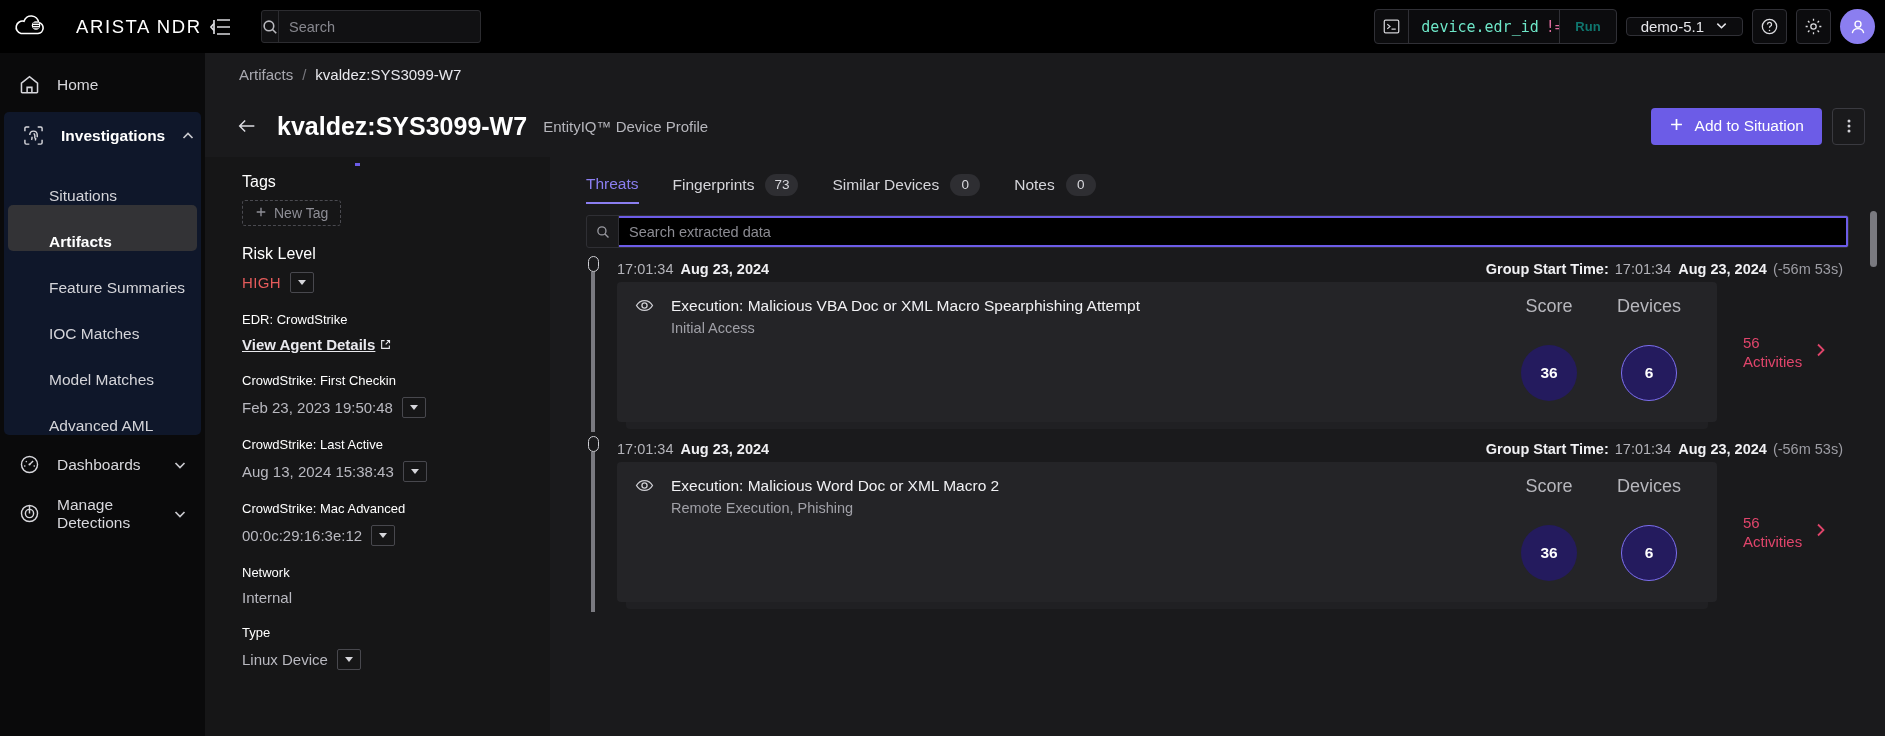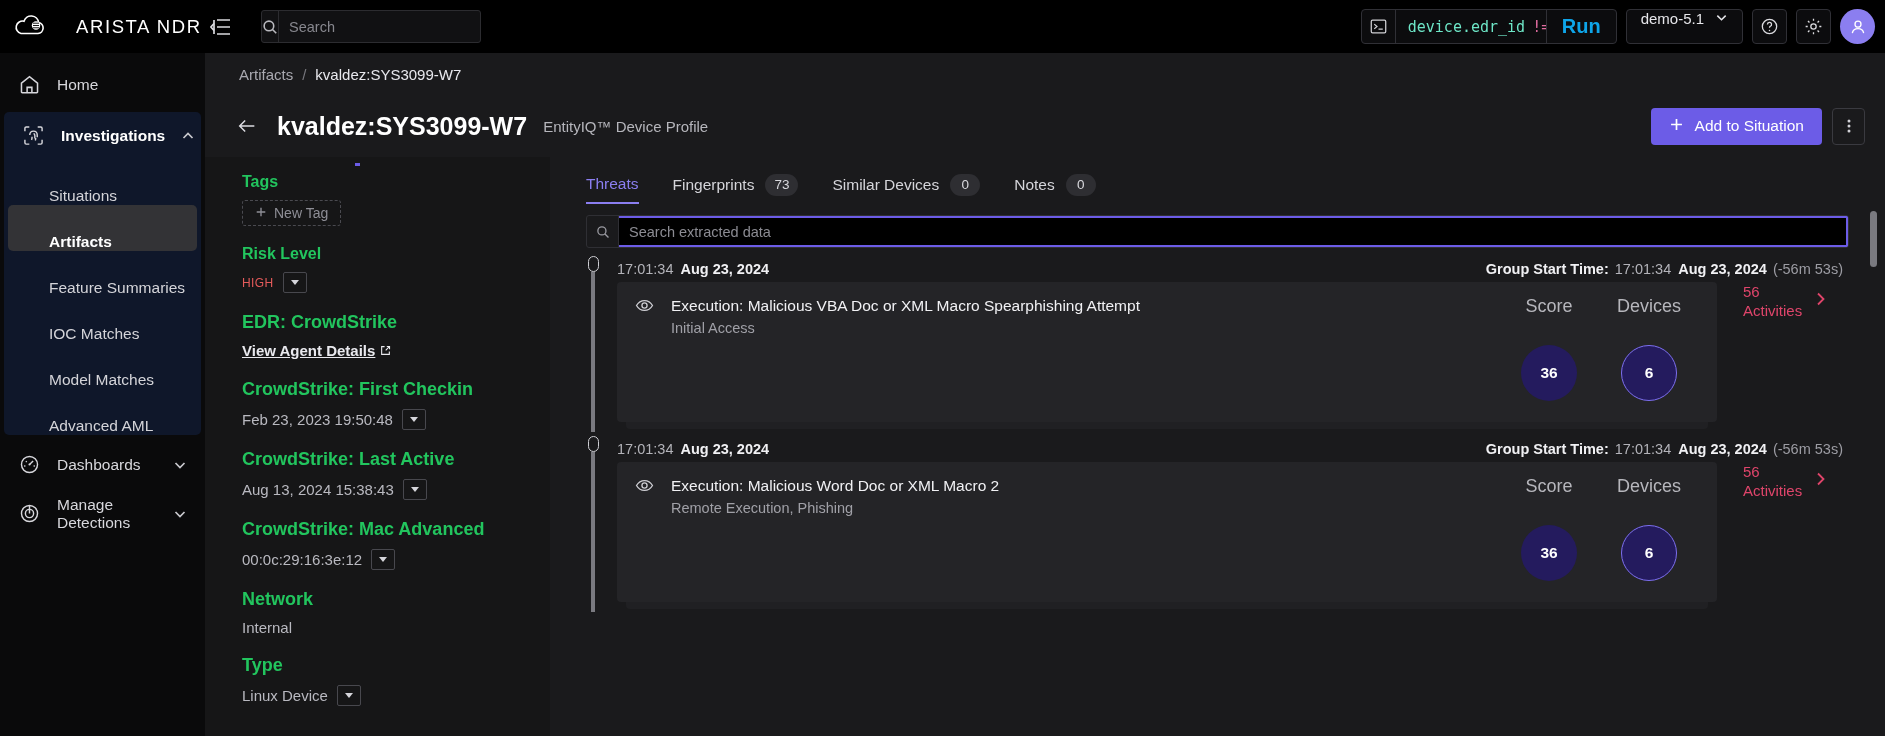--- a/index.html
+++ b/index.html
@@ -68,25 +68,25 @@
   .query-text {
     display: flex; align-items: center; padding: 0 12px;
     font-family: "DejaVu Sans Mono", monospace;
     font-size: 15px; color: #6ee7c8; white-space: nowrap;
     max-width: 150px; overflow: hidden;
   }
   .query-text .op { color: #e06c9f; margin-left: 7px; }
   .run-btn {
     display: flex; align-items: center; padding: 16px 15px;
     border-left: 1px solid #303036;
-    font-size: 20px; font-weight: bold; color: #0ea5e9; cursor: pointer;
+    font-size: 13px; font-weight: bold; color: #0f766e; cursor: pointer;
   }
   .env-select {
-    display: flex; align-items: flex-start; gap: 11px;
-    height: 35px; padding: 0 14px;
+    display: flex; align-items: center; gap: 11px;
+    height: 19px; padding: 0 14px;
     background: #0c0c0e; border: 1px solid #303036; border-radius: 4px;
     font-size: 15px; color: #e6e6ea; cursor: pointer;
   }
   .icon-btn {
     width: 35px; height: 35px;
     display: flex; align-items: center; justify-content: center;
     background: #0c0c0e; border: 1px solid #303036; border-radius: 4px;
     color: #dcdce0; cursor: pointer;
   }
   .avatar {
@@ -155,31 +155,31 @@
 
   
   .details {
     width: 345px; flex: 0 0 345px;
     background: #161617;
     padding: 16px 0 0 37px;
     overflow: hidden;
     position: relative;
   }
   .det-cut { position:absolute; top:6px; left:150px; width:5px; height:3px; background:#6c5ce7; }
-  .det-h { font-size: 16px; font-weight: bold; color: #22c55e; margin-bottom: 9px; }
-  .det-h.sm { font-size: 18px; }
+  .det-h { font-size: 16px; font-weight: normal; color: #ffffff; margin-bottom: 9px; }
+  .det-h.sm { font-size: 13px; }
   .det-v { font-size: 15px; color: #b9b9c0; display: flex; align-items: center; gap: 9px; }
   .det-block { margin-bottom: 19px; }
   .newtag {
     display: inline-flex; align-items: center; gap: 7px;
     height: 26px; padding: 0 12px;
     border: 1px dashed #4a4a50; border-radius: 3px;
     color: #8e8e96; font-size: 14px; cursor: pointer;
   }
-  .risk-high { color: #e55b5b; font-size: 12px; letter-spacing: .4px; }
+  .risk-high { color: #e55b5b; font-size: 15px; letter-spacing: .4px; }
   .mini-drop {
     width: 24px; height: 21px;
     border: 1px solid #48484e; border-radius: 2px;
     display: flex; align-items: center; justify-content: center;
     cursor: pointer;
   }
   .mini-drop i {
     width: 0; height: 0; border-left: 4.5px solid transparent;
     border-right: 4.5px solid transparent; border-top: 5.5px solid #d6d6db;
   }
@@ -229,21 +229,21 @@
     font-size: 14.5px; padding-right: 6px;
   }
   .grp-time-dim { color: #b3b3b9; }
   .grp-time-strong { color: #f0f0f3; font-weight: bold; margin-left: 7px; }
   .grp-right { margin-left: auto; display: flex; align-items: baseline; gap: 0; white-space: nowrap; }
   .grp-right .lbl { color: #f0f0f3; font-weight: bold; }
   .grp-right .t1 { color: #b3b3b9; margin-left: 6px; }
   .grp-right .t2 { color: #f0f0f3; font-weight: bold; margin-left: 7px; }
   .grp-right .delta { color: #9c9ca3; margin-left: 6px; }
 
-  .card-row { display: flex; align-items: flex-start; gap: 0; }
+  .card-row { display: flex; align-items: center; gap: 0; }
   .card {
     flex: 1; min-width: 0;
     background: #242427; border-radius: 4px;
     padding: 14px 18px 16px 18px;
     display: flex; position: relative; min-height: 140px;
   }
   .card-left { flex: 1; min-width: 0; }
   .card-title-row { display: flex; align-items: center; gap: 17px; }
   .eye { color: #cdcdd2; display:flex; flex:0 0 19px; }
   .card-title { font-size: 15.5px; color: #f1f1f4; white-space: nowrap; overflow: hidden; text-overflow: ellipsis; }

